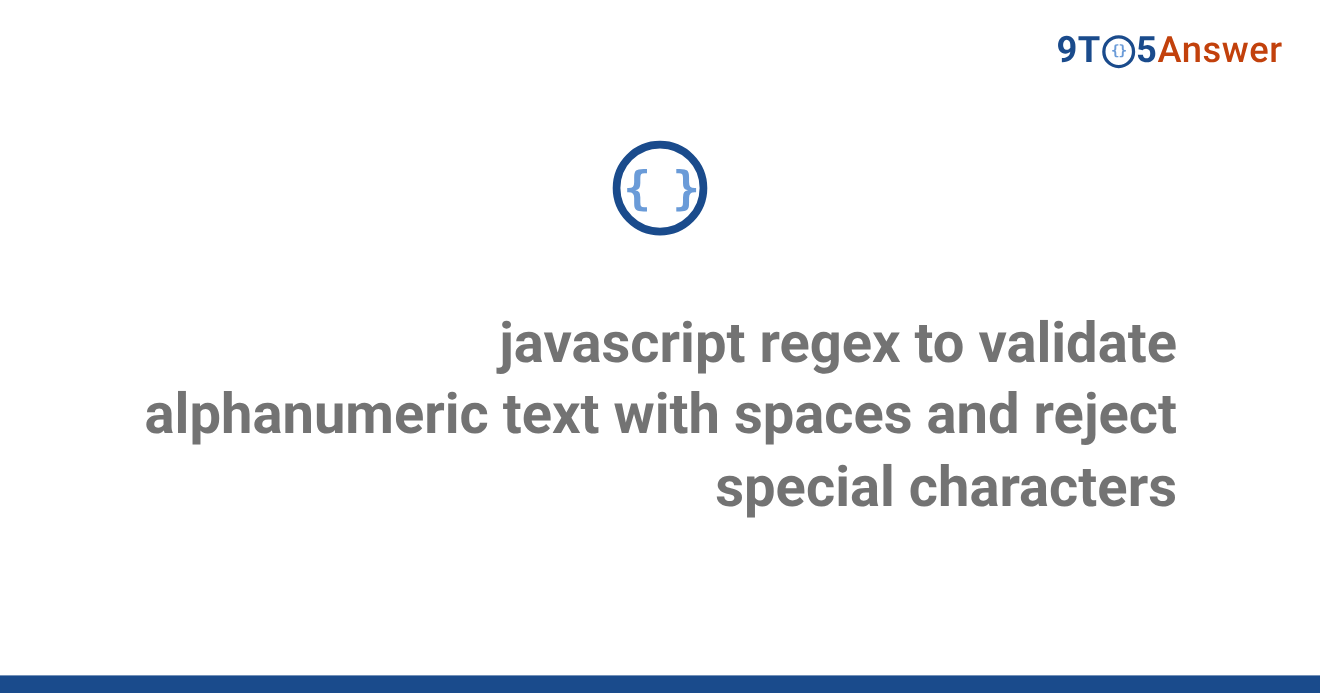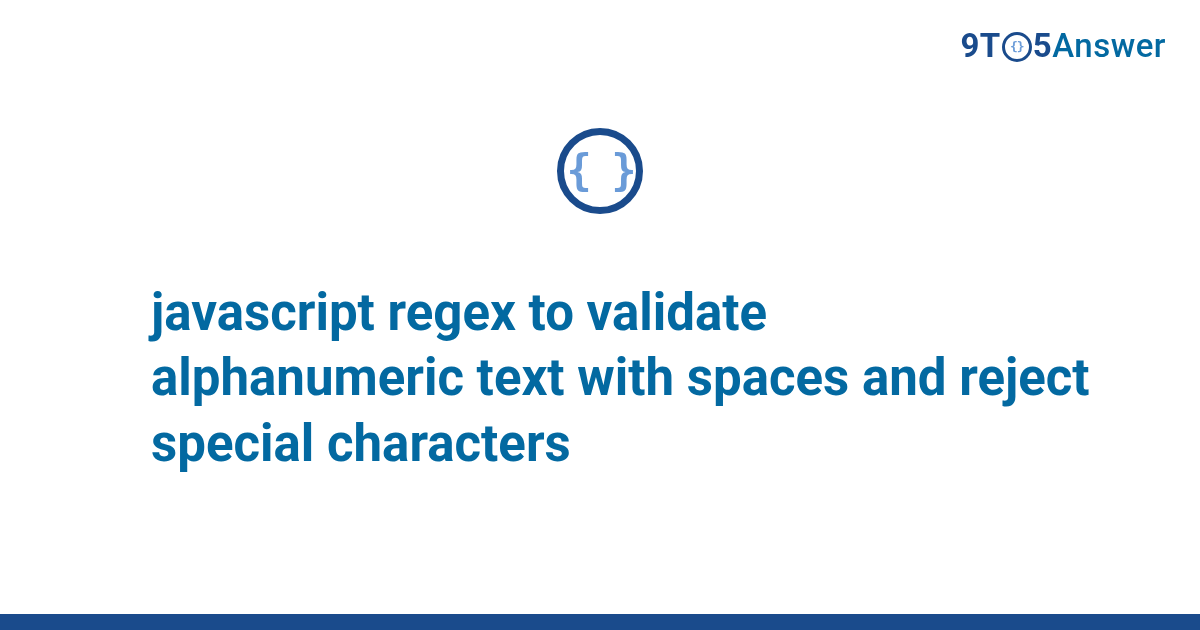--- a/index.html
+++ b/index.html
@@ -11,21 +11,21 @@
     right: 34px;
     font-size: 33px;
     font-weight: 600;
     letter-spacing: 0.5px;
     display: flex;
     align-items: center;
     gap: 0;
     color: #1a4b8c;
   }
   .brand .seg-dark { color: #1a4b8c; font-weight: 700; }
-  .brand .seg-light { color: #0369a1; font-weight: 500; }
+  .brand .seg-light { color: #c2410c; font-weight: 500; }
   .brand .o-icon {
     display: inline-flex;
     align-items: center;
     justify-content: center;
     width: 30px; height: 30px;
     border: 3px solid #1a4b8c;
     border-radius: 50%;
     margin: 0 1px;
     position: relative;
     top: 1px;
@@ -57,26 +57,25 @@
     color: #6a9bd8;
     letter-spacing: -3px;
     line-height: 1;
   }
   .title {
     position: absolute;
     top: 280px;
     left: 50%;
     transform: translateX(-50%);
     width: 940px;
-    text-align: left;
+    text-align: right;
     font-size: 51px;
     font-weight: 700;
-    color: #0369a1;
+    color: #737373;
     line-height: 1.28;
-    margin-left: 21px;
   }
   .footer-bar {
     position: absolute;
     left: 0; right: 0; bottom: 0;
     height: 16px;
     background: #1a4b8c;
   }
 </style>
 </head>
 <body>

